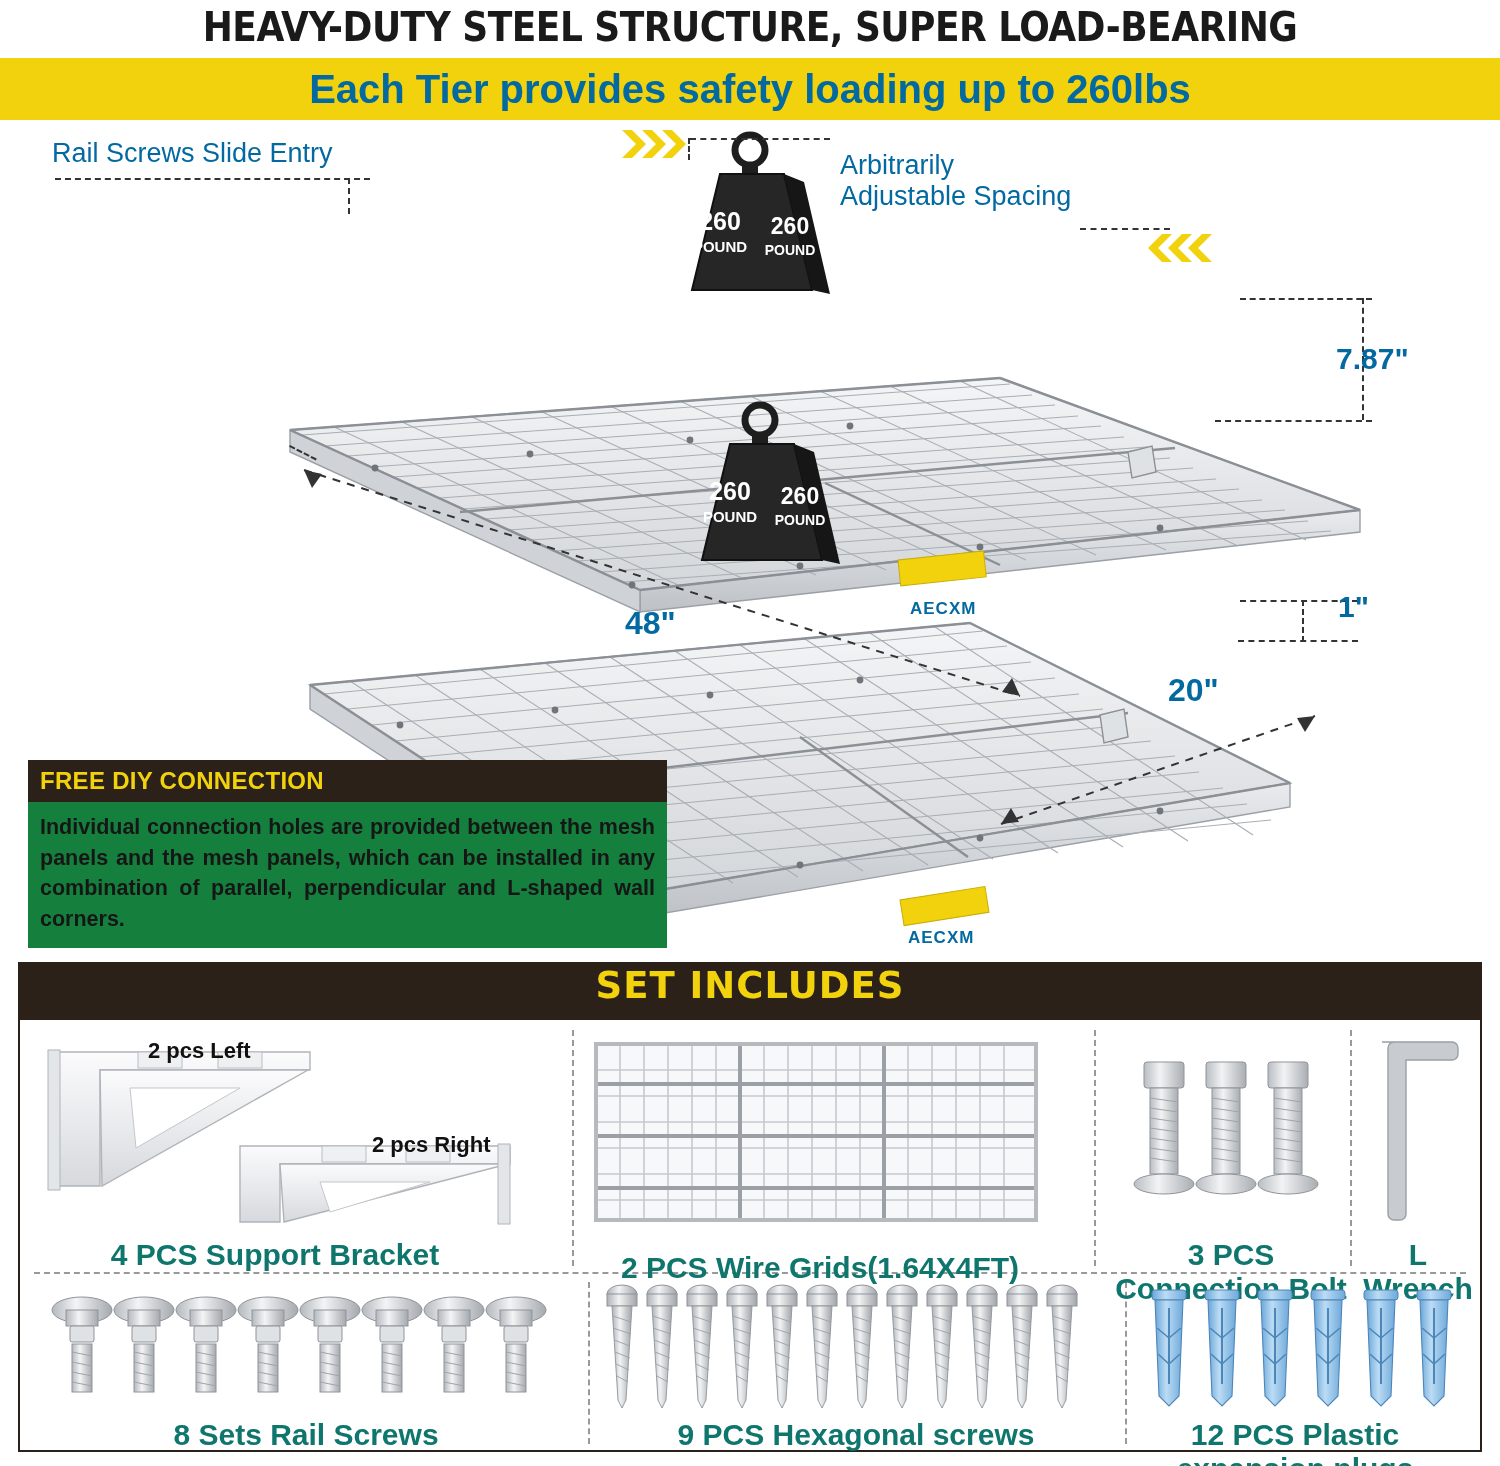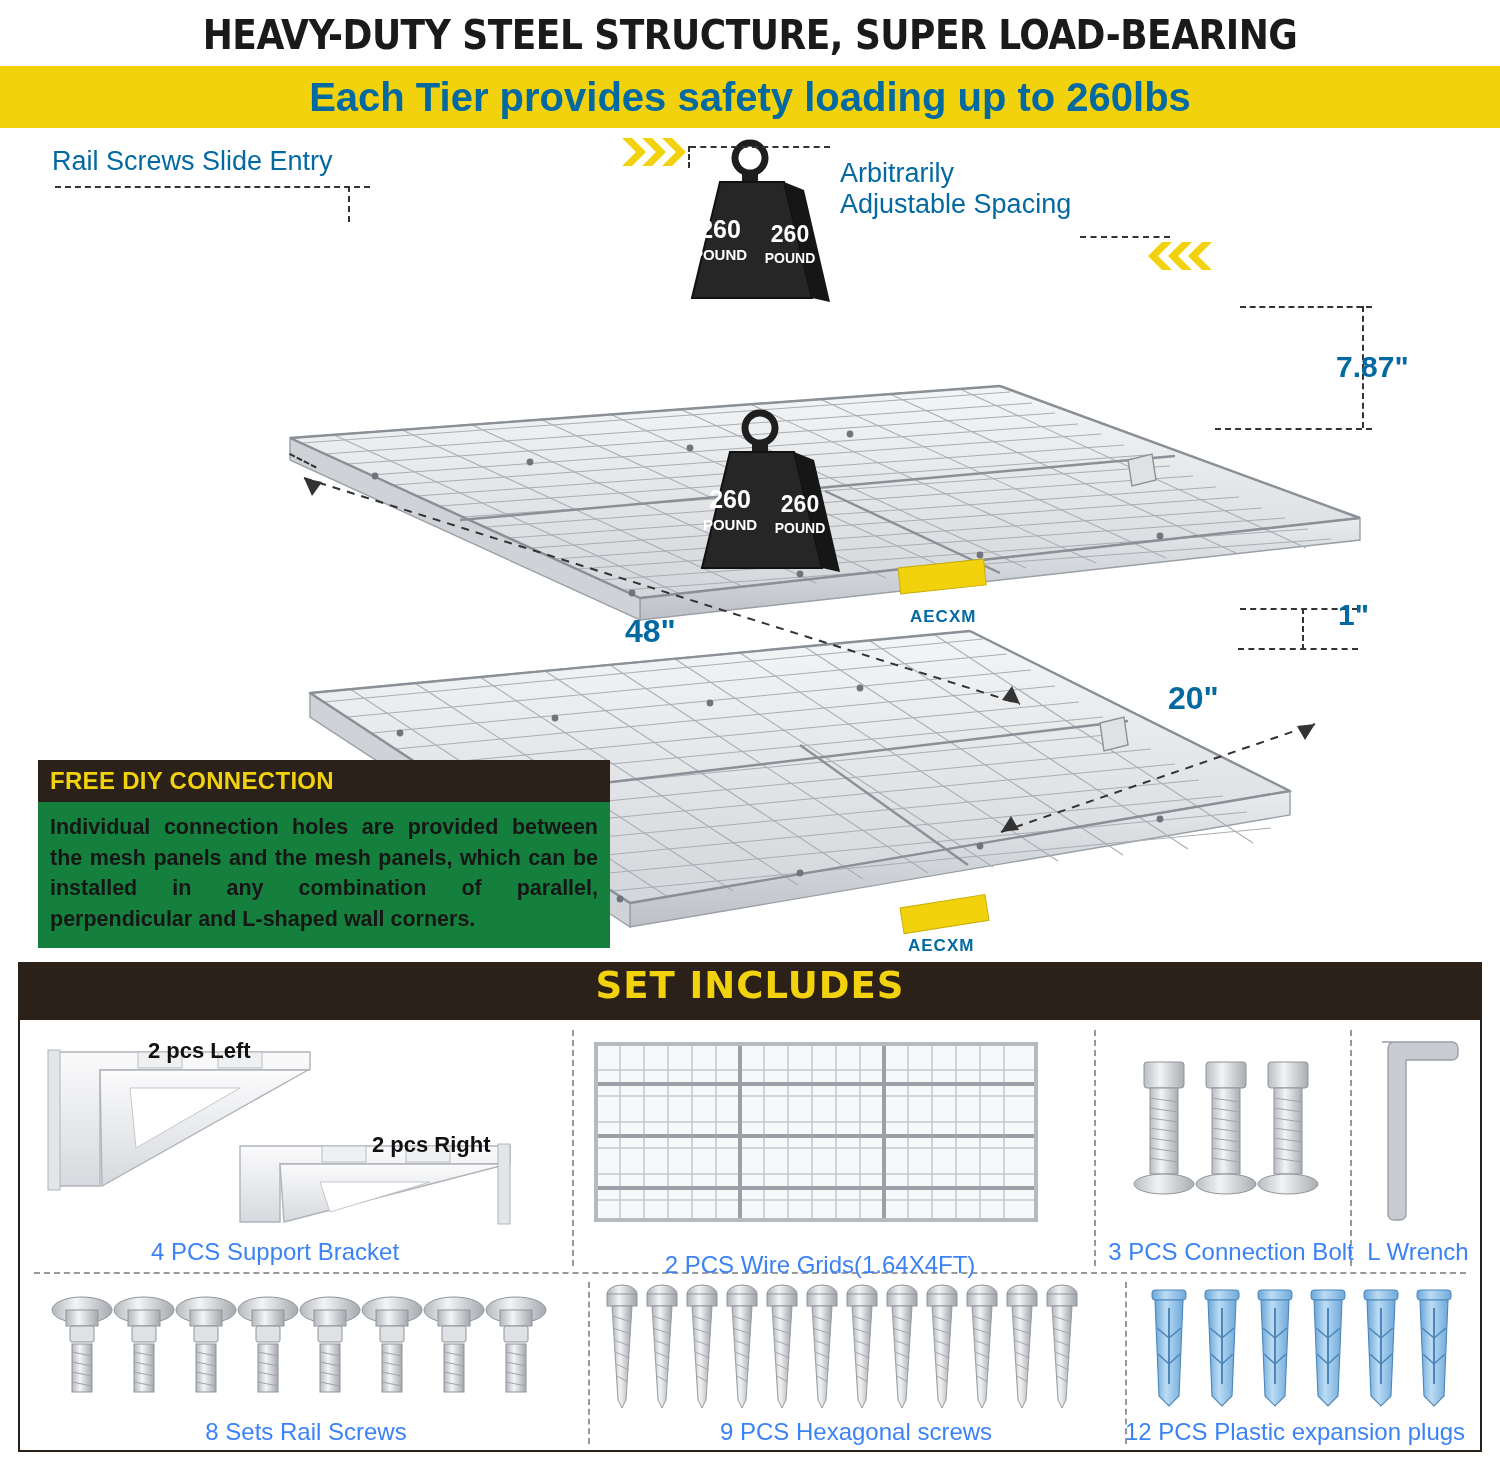--- a/index.html
+++ b/index.html
@@ -12,21 +12,21 @@
     position:relative;
     overflow:hidden;
   }
 
   
   .header-title {
     text-align:center;
     font-size:40px;
     font-weight:bold;
     letter-spacing:-0.5px;
-    padding:12px 0 8px 0;
+    padding:4px 0 8px 0;
     font-family:"DejaVu Sans", sans-serif;
     font-stretch:condensed;
   }
   .header-sub-band {
     background:#F2D20C;
     height:62px;
     display:flex;
     align-items:center;
     justify-content:center;
   }
@@ -69,22 +69,22 @@
 
   
   .weight { position:absolute; }
 
   
   .chev { position:absolute; }
 
   
   .diy {
     position:absolute;
-    left:38px; top:760px;
-    width:572px;
+    left:28px; top:760px;
+    width:639px;
     border-radius:21px;
   }
   .diy-head {
     background:#2b2118;
     color:#F2D20C;
     font-size:24px;
     font-weight:bold;
     padding:7px 12px;
     letter-spacing:0.3px;
   }
@@ -126,24 +126,24 @@
   .divider-v {
     position:absolute; top:10px; height:236px;
     border-left:2px dashed #999;
   }
   .divider-v2 {
     position:absolute; top:262px; height:162px;
     border-left:2px dashed #999;
   }
   .cap {
     position:absolute;
-    font-size:24px;
-    font-weight:normal;
+    font-size:30px;
+    font-weight:bold;
     text-align:center;
-    color:#3b82f6;
+    color:#0f766e;
   }
   .mini-lbl {
     position:absolute;
     font-size:22px;
     font-weight:bold;
     color:#111;
   }
   .part { position:absolute; }
 </style>
 </head>

